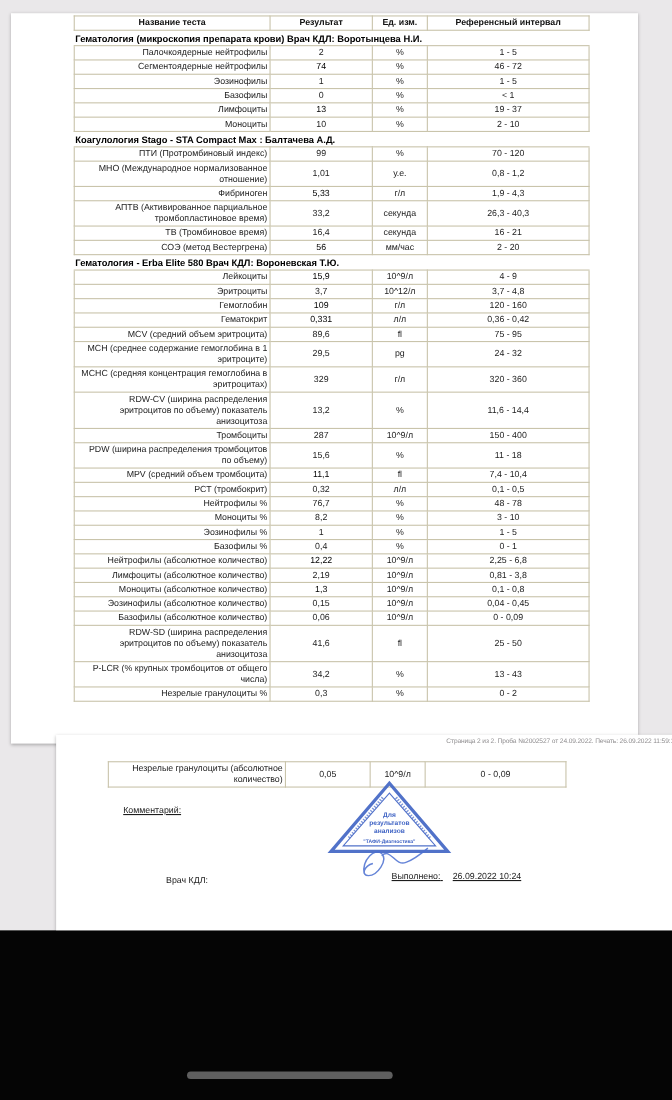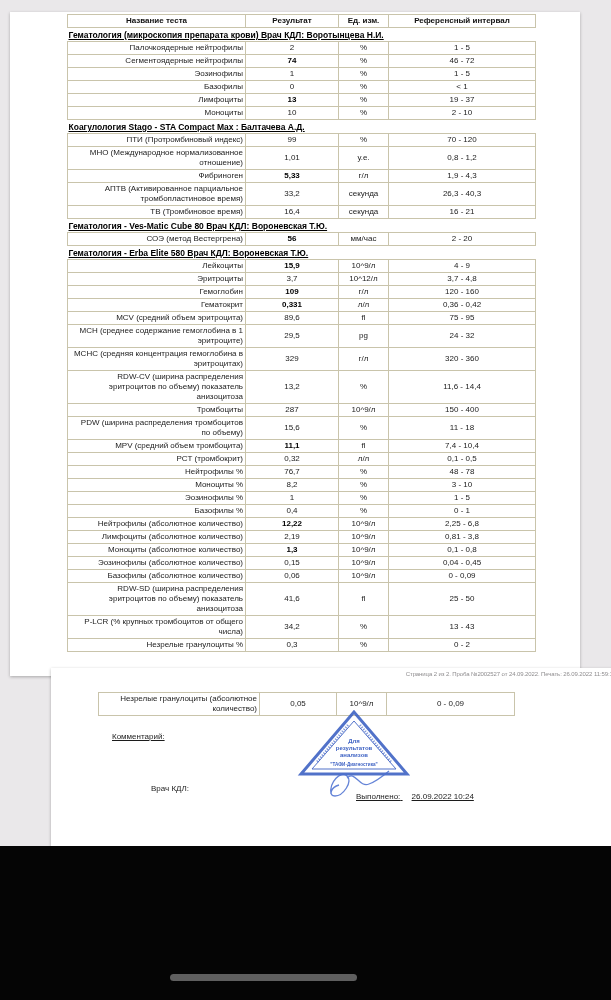--- a/index.html
+++ b/index.html
@@ -12,27 +12,27 @@
   .page2{top:668px;height:178px;margin-left:41px;}
 
   table.lab{border-collapse:collapse;table-layout:fixed;}
   #table1{margin:2px 0 0 57px;width:468px;}
   #table2{position:absolute;left:47px;top:24px;width:416px;}
   .lab td{border:1px solid #c9c4ab;font-size:8px;line-height:10px;padding:1px 2px;
           color:#222;text-align:center;vertical-align:middle;overflow:hidden;}
   .lab td.name{text-align:right;padding-left:3px;}
   .lab tr.head td{font-weight:bold;color:#111;}
   .lab tr.section td{border-left:none;border-right:none;font-weight:bold;font-size:8.5px;
-          color:#000;text-align:left;padding:2px 0 1px 1px;text-decoration:underline;}
-  .lab td.flagged{font-weight:bold;color:#000;}
+          color:#000;text-align:left;padding:2px 0 1px 1px;}
+  .lab td.flagged{font-weight:normal;color:#000;}
 
   .page-info{position:absolute;top:3px;right:5px;font-size:6px;color:#8f8d8f;
              letter-spacing:-0.1px;}
   .comment-label{position:absolute;left:61px;top:64px;font-size:8px;color:#1c1c1c;text-decoration:underline;}
-  .doctor-label{position:absolute;left:61px;top:116px;font-size:8px;color:#1c1c1c;padding-left:39px;}
+  .doctor-label{position:absolute;left:61px;top:128px;font-size:8px;color:#1c1c1c;padding-left:39px;}
   .done-group{position:absolute;left:305px;top:124px;font-size:8px;color:#1c1c1c;text-decoration:underline;}
   .done-group .val{margin-left:9px;}
 
   .stamp{position:absolute;left:244px;top:40px;width:118px;height:96px;}
 
   .homebar-area{position:absolute;top:846px;left:0;width:611px;height:154px;background:#050505;}
   .home-indicator{position:absolute;left:170px;top:128px;width:187px;height:7px;
                   border-radius:4px;background:#5f5f5f;cursor:grab;}
 </style>
 </head>
@@ -120,23 +120,20 @@
               <td class="name">АПТВ (Активированное парциальное тромбопластиновое время)</td>
               <td>33,2</td>
               <td>секунда</td>
               <td>26,3 - 40,3</td>
             </tr>
             <tr>
               <td class="name">ТВ (Тромбиновое время)</td>
               <td>16,4</td>
               <td>секунда</td>
               <td>16 - 21</td>
-            </tr>
-            <tr class="section">
-              <td colspan="4">Гематология - Ves-Matic Cube 80 Врач КДЛ: Вороневская Т.Ю.</td>
             </tr>
             <tr>
               <td class="name">СОЭ (метод Вестергрена)</td>
               <td class="flagged">56</td>
               <td>мм/час</td>
               <td>2 - 20</td>
             </tr>
             <tr class="section">
               <td colspan="4">Гематология - Erba Elite 580 Врач КДЛ: Вороневская Т.Ю.</td>
             </tr>

